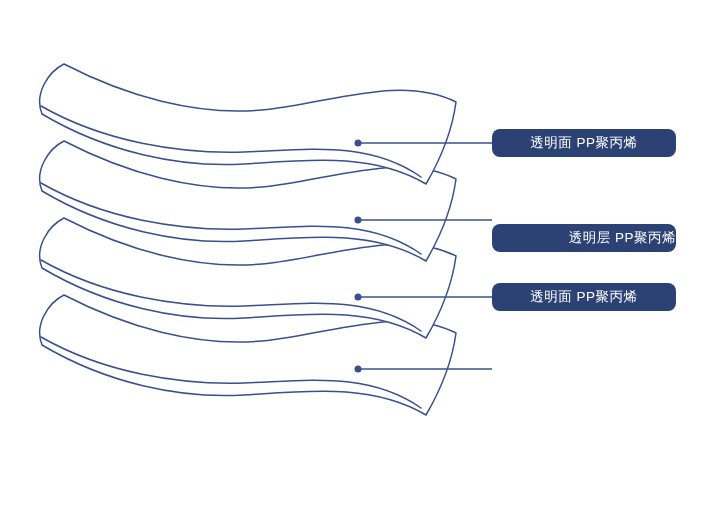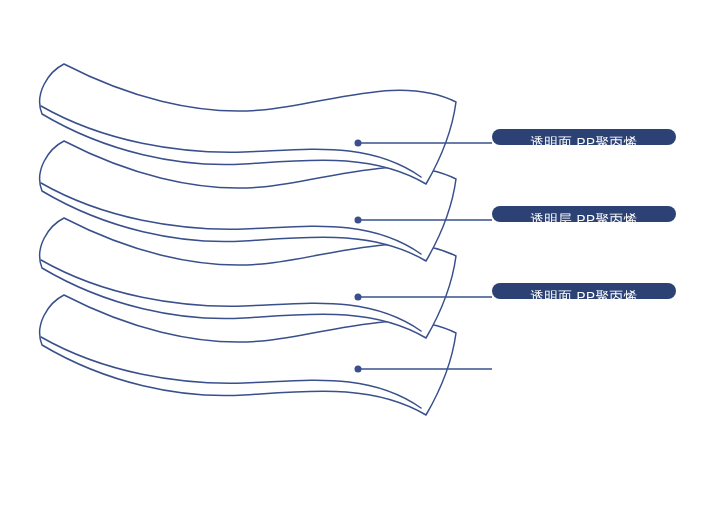--- a/index.html
+++ b/index.html
@@ -18,33 +18,33 @@
     margin:0 auto;
   }
   .diagram-svg{position:absolute;left:0;top:0;width:712px;height:505px;}
   .sheet{fill:#ffffff;stroke:var(--outline);stroke-width:1.5;stroke-linejoin:round;}
   .sheet-edge{fill:none;stroke:var(--outline);stroke-width:1.5;stroke-linecap:round;}
   .connector{stroke:var(--outline);stroke-width:1.3;}
   .dot{fill:var(--outline);}
   .layer-label{
     position:absolute;
     left:492px;
-    width:184px;height:16px;
+    width:184px;height:28px;
     background:var(--accent);
     border-radius:8px;
     color:var(--label-text);
     font-size:13.5px;
     line-height:28px;
     text-align:center;
     letter-spacing:0.5px;
     box-sizing:border-box;
     white-space:nowrap;
   }
   .label-1{top:129px;}
-  .label-2{top:206px;}
+  .label-2{top:224px;text-align:right;}
   .label-3{top:283px;}
   .label-4{top:355px;}
 </style>
 </head>
 <body>
 
 <div class="stage">
 
   <svg class="diagram-svg" viewBox="0 0 712 505" xmlns="http://www.w3.org/2000/svg">
     <defs>

